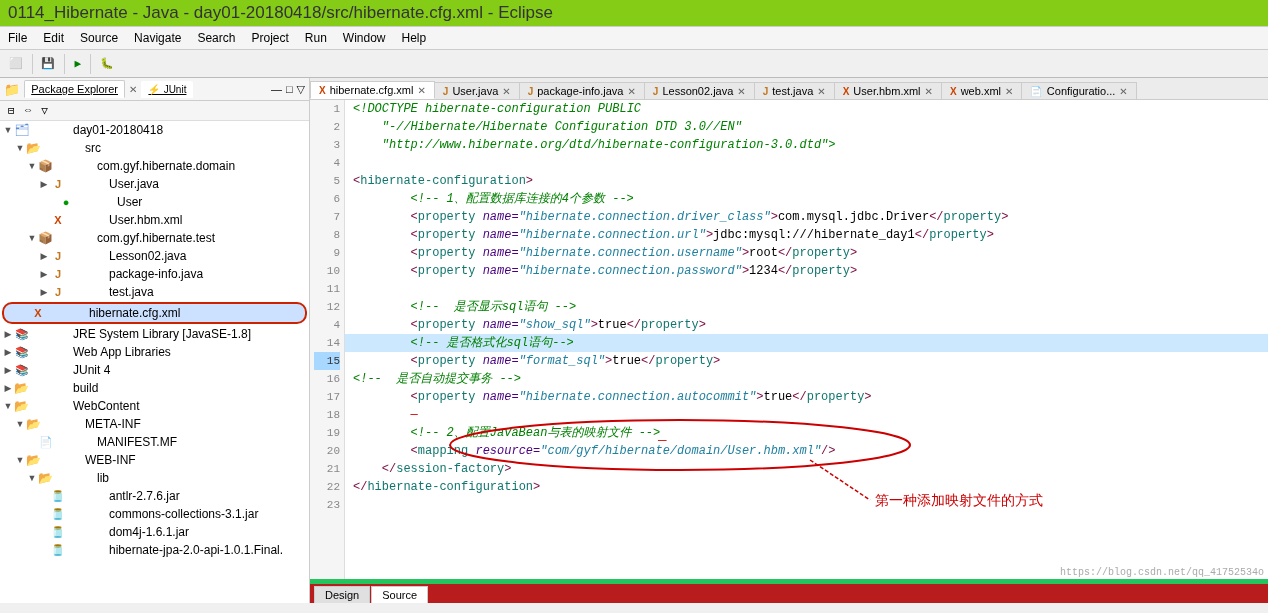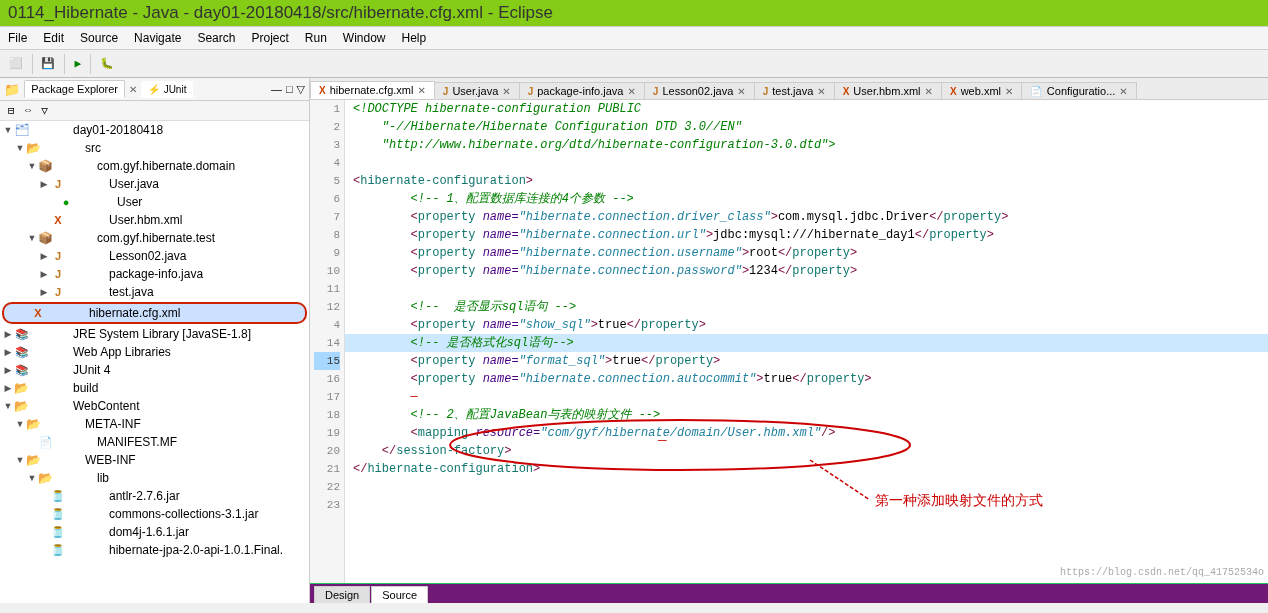--- a/index.html
+++ b/index.html
@@ -16,21 +16,21 @@
     .toolbar { background: #f5f5f5; padding: 2px 4px; border-bottom: 1px solid #ccc; display: flex; align-items: center; gap: 2px; min-height: 28px; flex-wrap: wrap; }
     .toolbar-btn { padding: 2px 4px; cursor: pointer; border: 1px solid transparent; border-radius: 2px; font-size: 11px; }
     .toolbar-sep { width: 1px; height: 20px; background: #ccc; margin: 0 2px; }
     
     
     .main-layout { display: flex; height: calc(613px - 88px); }
     
     
     .left-panel { width: 310px; border-right: 1px solid #ccc; display: flex; flex-direction: column; background: #fff; flex-shrink: 0; }
     .panel-header { background: #f5f5f5; border-bottom: 1px solid #ccc; display: flex; align-items: center; padding: 2px 4px; gap: 4px; font-family: Arial, sans-serif; font-size: 11px; }
-    .panel-tab { padding: 2px 6px; border: 1px solid transparent; background: #fff; border-radius: 2px 2px 0 0; font-size: 11px; font-family: Arial, sans-serif; }
+    .panel-tab { padding: 2px 6px; border: 1px solid transparent; background: #fff; border-radius: 2px 2px 0 0; font-size: 11px; font-family: Arial, sans-serif; text-decoration: underline; }
     .panel-tab.active { border-color: #ccc; border-bottom: 1px solid #fff; }
     .panel-toolbar { background: #f5f5f5; border-bottom: 1px solid #ddd; padding: 1px 4px; display: flex; gap: 2px; }
     .panel-toolbar-btn { padding: 1px 3px; border: 1px solid transparent; cursor: pointer; font-size: 11px; }
     .tree-container { overflow-y: auto; overflow-x: auto; flex: 1; }
     .tree-item { display: flex; align-items: center; padding: 1px 0; cursor: pointer; white-space: nowrap; font-size: 12px; font-family: Arial, sans-serif; }
     .tree-arrow { width: 12px; display: inline-flex; align-items: center; justify-content: center; color: #555; font-size: 9px; }
     .tree-icon { width: 16px; height: 16px; display: inline-flex; align-items: center; justify-content: center; margin-right: 3px; }
     .tree-label { font-size: 12px; margin-left: 40px; }
     
     
@@ -53,21 +53,21 @@
     
     
     .xml-tag { color: #0f766e; font-weight: normal; }
     .xml-attr { color: #4a0082; font-style: italic; }
     .xml-value { color: #2080a0; font-style: italic; }
     .xml-comment { color: #008000; font-style: italic; }
     .xml-text { color: #000; }
     .xml-bracket { color: #7b0b41; }
     
     
-    .bottom-tabs { border-top: 1px solid #22c55e; background: #701a75; display: flex; padding: 2px 4px 0; gap: 1px; }
+    .bottom-tabs { border-top: 5px solid #22c55e; background: #b91c1c; display: flex; padding: 2px 4px 0; gap: 1px; }
     .bottom-tab { padding: 2px 10px; border: 1px solid #ccc; border-bottom: none; background: #e0e0e0; font-size: 11px; font-family: Arial, sans-serif; cursor: pointer; }
     .bottom-tab.active { background: #fff; }
     
     
     .watermark { position: absolute; bottom: 2px; right: 4px; font-size: 10px; color: #aaa; }
     
     .icon-folder { color: #e8c44a; }
   </style>
 </head>
 <body>
@@ -350,20 +350,21 @@
         <div class="code-line">        <span class="xml-comment">&lt;!-- 1、配置数据库连接的4个参数 --&gt;</span></div>
         <div class="code-line">        <span class="xml-bracket">&lt;</span><span class="xml-tag">property</span> <span class="xml-attr">name=</span><span class="xml-value">"<em>hibernate.connection.driver_class</em>"</span><span class="xml-bracket">&gt;</span><span class="xml-text">com.mysql.jdbc.Driver</span><span class="xml-bracket">&lt;/</span><span class="xml-tag">property</span><span class="xml-bracket">&gt;</span></div>
         <div class="code-line">        <span class="xml-bracket">&lt;</span><span class="xml-tag">property</span> <span class="xml-attr">name=</span><span class="xml-value">"<em>hibernate.connection.url</em>"</span><span class="xml-bracket">&gt;</span><span class="xml-text">jdbc:mysql:///hibernate_day1</span><span class="xml-bracket">&lt;/</span><span class="xml-tag">property</span><span class="xml-bracket">&gt;</span></div>
         <div class="code-line">        <span class="xml-bracket">&lt;</span><span class="xml-tag">property</span> <span class="xml-attr">name=</span><span class="xml-value">"<em>hibernate.connection.username</em>"</span><span class="xml-bracket">&gt;</span><span class="xml-text">root</span><span class="xml-bracket">&lt;/</span><span class="xml-tag">property</span><span class="xml-bracket">&gt;</span></div>
         <div class="code-line">        <span class="xml-bracket">&lt;</span><span class="xml-tag">property</span> <span class="xml-attr">name=</span><span class="xml-value">"<em>hibernate.connection.password</em>"</span><span class="xml-bracket">&gt;</span><span class="xml-text">1234</span><span class="xml-bracket">&lt;/</span><span class="xml-tag">property</span><span class="xml-bracket">&gt;</span></div>
         <div class="code-line"></div>
         <div class="code-line">        <span class="xml-comment">&lt;!--  是否显示sql语句 --&gt;</span></div>
         <div class="code-line">        <span class="xml-bracket">&lt;</span><span class="xml-tag">property</span> <span class="xml-attr">name=</span><span class="xml-value">"<em>show_sql</em>"</span><span class="xml-bracket">&gt;</span><span class="xml-text">true</span><span class="xml-bracket">&lt;/</span><span class="xml-tag">property</span><span class="xml-bracket">&gt;</span></div>
         <div class="code-line highlighted">        <span class="xml-comment">&lt;!-- 是否格式化sql语句--&gt;</span></div>
         <div class="code-line">        <span class="xml-bracket">&lt;</span><span class="xml-tag">property</span> <span class="xml-attr">name=</span><span class="xml-value">"<em>format_sql</em>"</span><span class="xml-bracket">&gt;</span><span class="xml-text">true</span><span class="xml-bracket">&lt;/</span><span class="xml-tag">property</span><span class="xml-bracket">&gt;</span></div>
+        <div class="code-line"><span class="xml-comment">&lt;!--  是否自动提交事务 --&gt;</span></div>
         <div class="code-line">        <span class="xml-bracket">&lt;</span><span class="xml-tag">property</span> <span class="xml-attr">name=</span><span class="xml-value">"<em>hibernate.connection.autocommit</em>"</span><span class="xml-bracket">&gt;</span><span class="xml-text">true</span><span class="xml-bracket">&lt;/</span><span class="xml-tag">property</span><span class="xml-bracket">&gt;</span></div>
         <div class="code-line">        <span style="color:#cc0000;">─</span></div>
         <div class="code-line">        <span class="xml-comment">&lt;!-- 2、配置JavaBean与表的映射文件 --&gt;</span></div>
         <div class="code-line">        <span class="xml-bracket">&lt;</span><span class="xml-tag">mapping</span> <span class="xml-attr">resource=</span><span class="xml-value">"<em>com/gyf/hibernate/domain/User.hbm.xml</em>"</span><span class="xml-bracket">/&gt;</span></div>
         <div class="code-line">    <span class="xml-bracket">&lt;/</span><span class="xml-tag">session-factory</span><span class="xml-bracket">&gt;</span></div>
         <div class="code-line"><span class="xml-bracket">&lt;/</span><span class="xml-tag">hibernate-configuration</span><span class="xml-bracket">&gt;</span></div>
       </div>
 
       <svg style="position:absolute; top:0; left:0; width:100%; height:100%; pointer-events:none; overflow:visible;">
 

